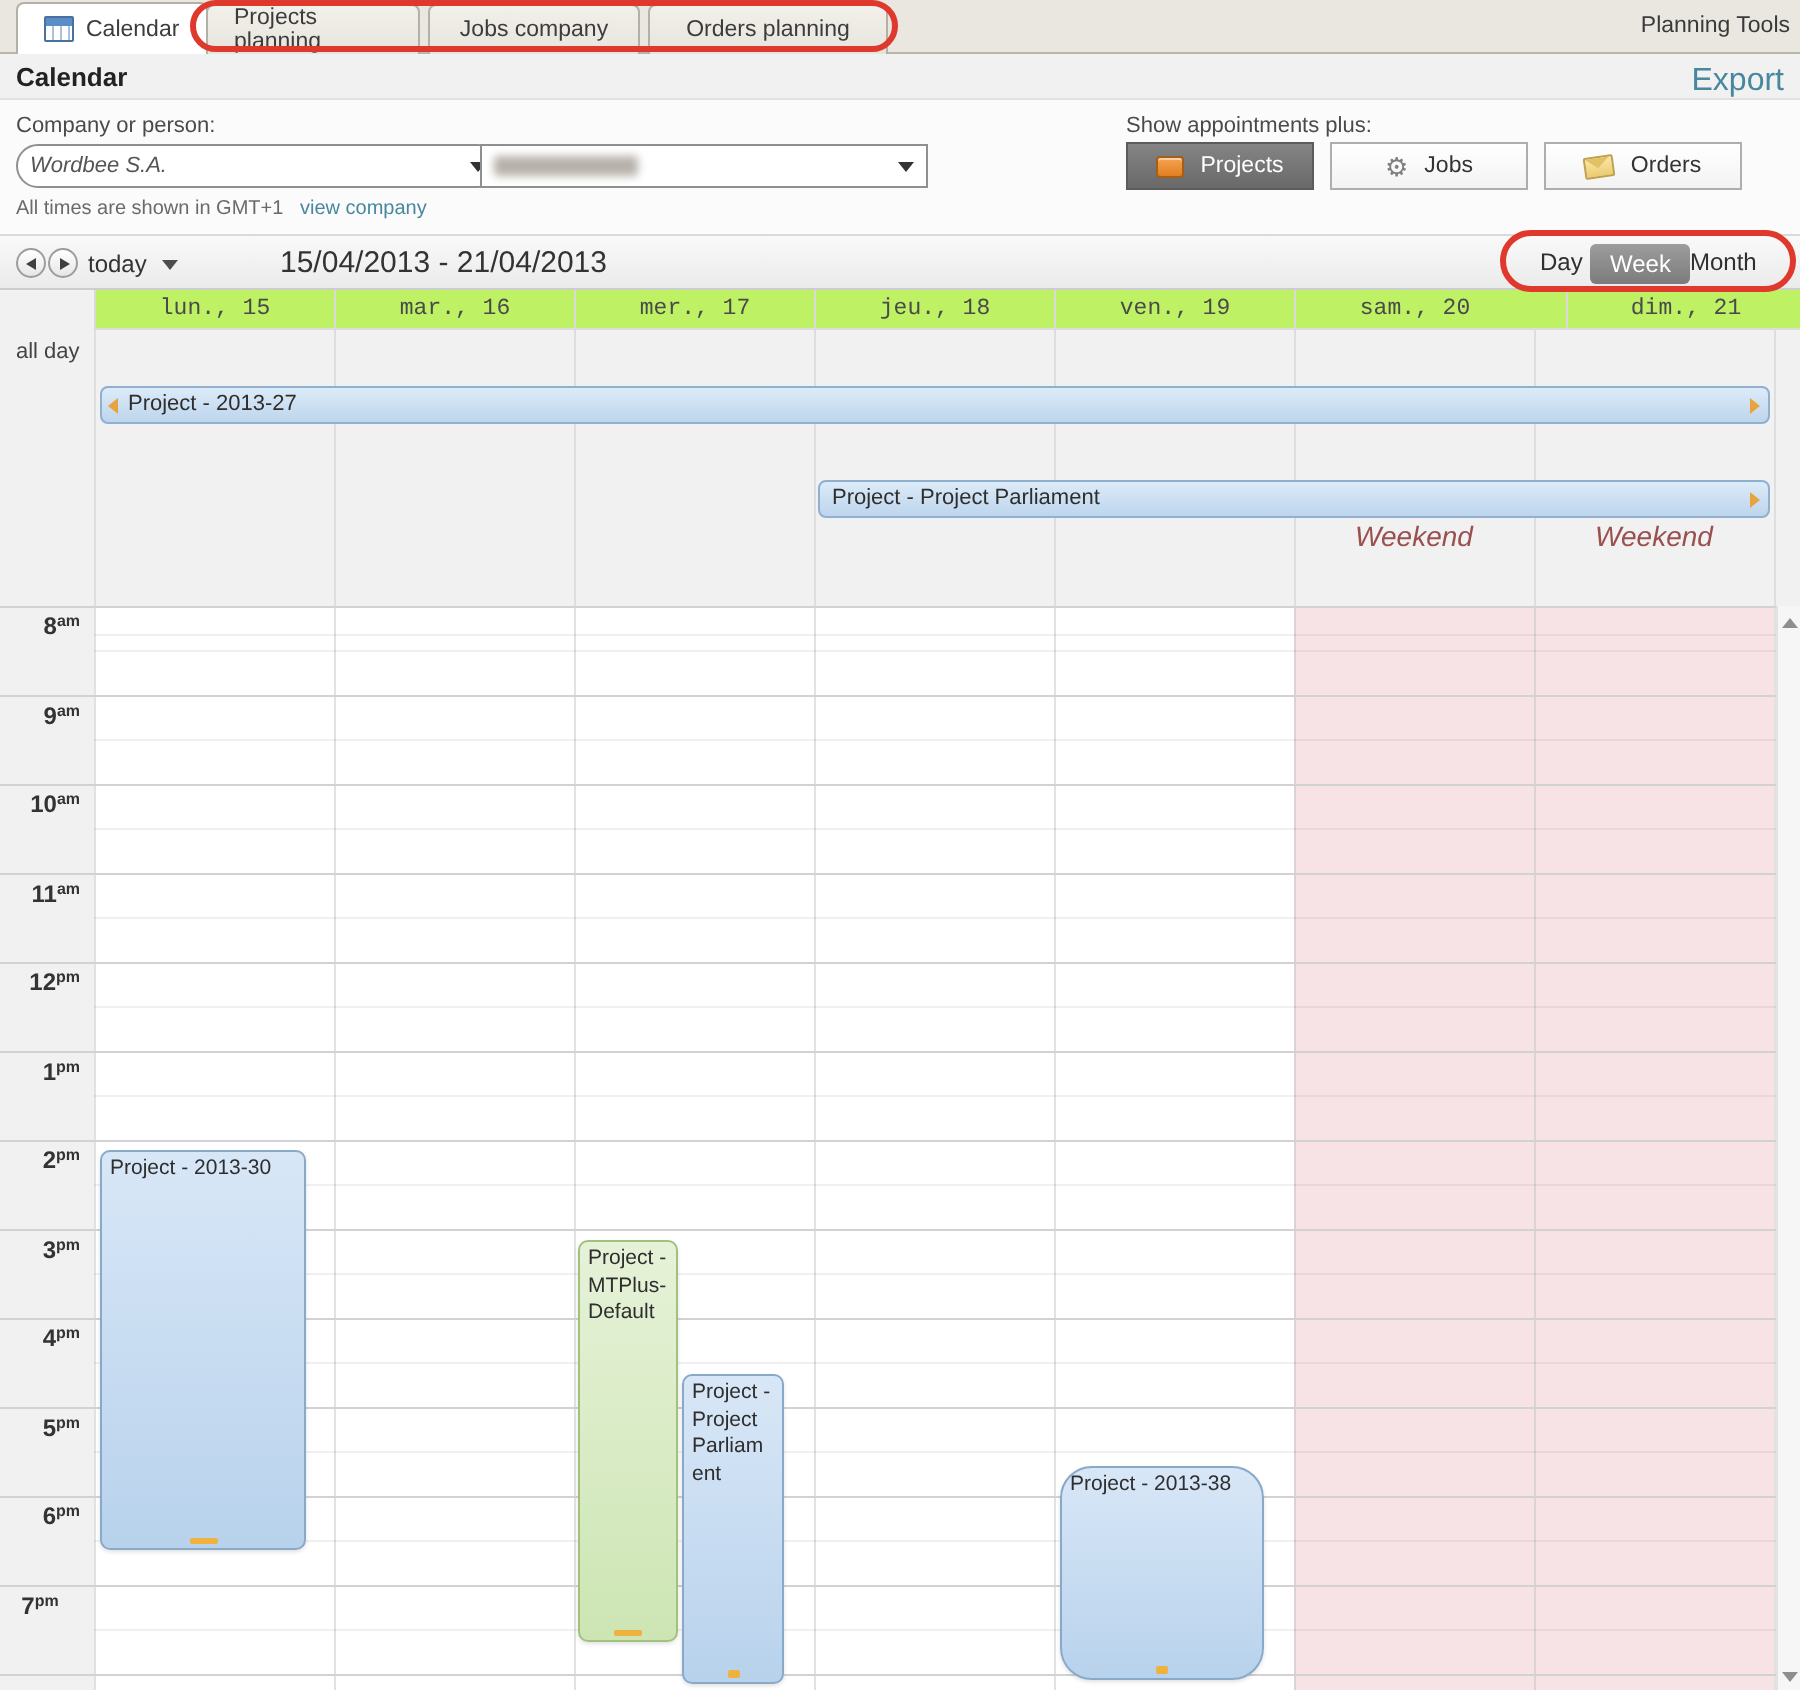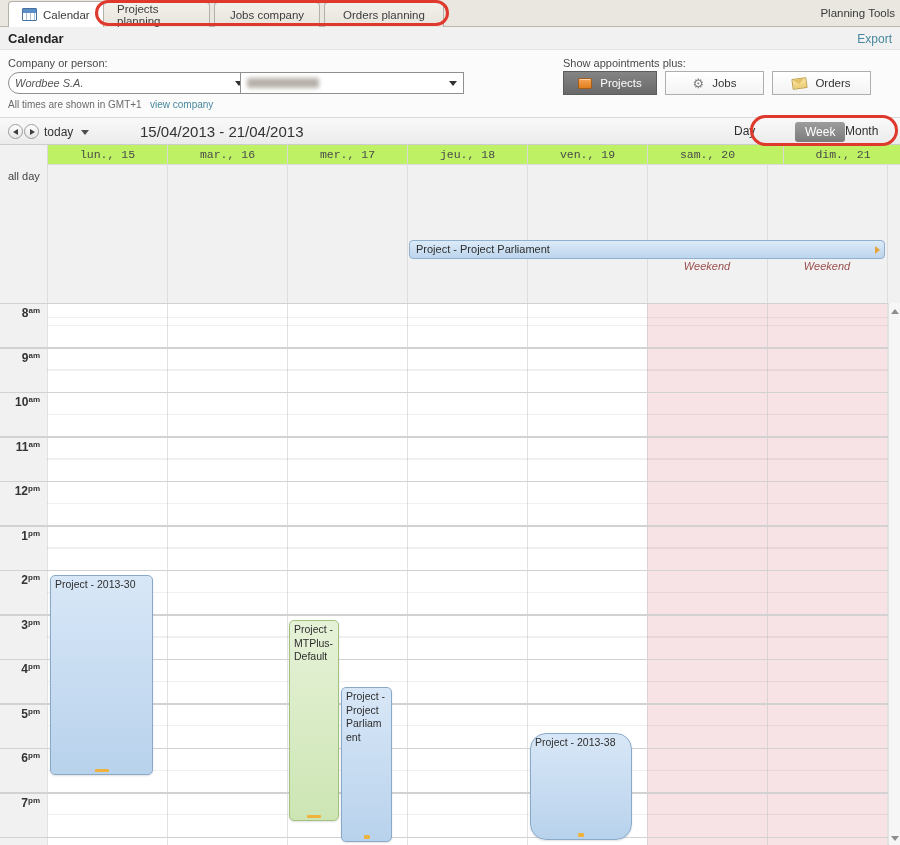--- a/index.html
+++ b/index.html
@@ -14,21 +14,21 @@
   .tab.active { background:#fff; top:1px; height:26px; z-index:2; }
   .cal-ico { width:15px; height:13px; border:1px solid #49719f; background:
       linear-gradient(to bottom, #5b8ec7 0 4px, rgba(0,0,0,0) 4px),
       repeating-linear-gradient(to right, #fff 0 3px, #a9c2dd 3px 4px);
       border-radius:1px; }
   .planning-tools { position:absolute; right:5px; top:7px; font-size:11.5px; color:#3a3a3a; }
 
   
   .pageheader { position:absolute; left:0; top:27px; width:900px; height:23px; background:#f1f1f1; border-bottom:1px solid #e2e2e2; }
   .page-title { position:absolute; left:8px; top:4px; font-size:13px; font-weight:bold; color:#222; }
-  .export-link { position:absolute; right:8px; top:5px; font-size:12px; color:#47889e; cursor:pointer; }
+  .export-link { position:absolute; right:8px; top:5px; font-size:16px; color:#47889e; cursor:pointer; }
 
   
   .filterbar { position:absolute; left:0; top:50px; width:900px; height:67px; background:#fbfbfb; }
   .flabel { position:absolute; font-size:11px; color:#4a4a4a; }
   .select { position:absolute; top:22px; height:22px; background:#fff; border:1px solid #8f8f8f; display:flex; align-items:center; cursor:pointer; }
   .select .val { flex:1; font-size:11px; font-style:italic; color:#555; padding:0 6px; white-space:nowrap; overflow:hidden; }
   .caret-down { width:0; height:0; border-left:4px solid transparent; border-right:4px solid transparent; border-top:5px solid #333; margin-right:6px; }
   .redacted { width:72px; height:10px; margin-left:6px; background:#b7b1aa; border-radius:2px; filter:blur(2px); }
   .tznote { position:absolute; left:8px; top:49px; font-size:10px; color:#6a6a6a; }
   .viewco { position:absolute; left:118px; top:49px; font-size:10px; color:#47889e; cursor:pointer; }
@@ -71,21 +71,21 @@
   
   .allday { position:absolute; left:0; top:165px; width:900px; height:138px; background:#f1f1f1; }
   .allday .vlines { position:absolute; left:47px; top:0; width:841px; height:100%;
              background:repeating-linear-gradient(to right, #dedede 0 1px, rgba(0,0,0,0) 1px 120px); }
   .allday-label { position:absolute; left:8px; top:5px; font-size:11px; color:#444; }
   .abar { position:absolute; height:19px; line-height:17px; font-size:11px; color:#2e2e2e; white-space:nowrap; overflow:hidden;
           background:linear-gradient(#dcebf8,#bdd5ed); border:1px solid #8fb0cf; border-radius:4px; padding:0 16px 0 13px; cursor:pointer; }
   .abar.noleft { padding-left:6px; }
   .cont-l { position:absolute; left:3px; top:5px; width:0; height:0; border-top:4px solid transparent; border-bottom:4px solid transparent; border-right:5px solid #e8a43c; }
   .cont-r { position:absolute; right:4px; top:5px; width:0; height:0; border-top:4px solid transparent; border-bottom:4px solid transparent; border-left:5px solid #e8a43c; }
-  .weekend-lbl { position:absolute; top:95px; width:120px; text-align:center; font-size:11px; font-style:italic; color:#9a504e; }
+  .weekend-lbl { position:absolute; top:95px; width:120px; text-align:center; font-size:14px; font-style:italic; color:#9a504e; }
 
   
   .grid { position:absolute; left:0; top:303px; width:900px; height:542px; background:#fff; cursor:pointer; }
   .g-gutter  { position:absolute; left:0; top:0; width:47px; height:100%; background:#f1f1f1; }
   .g-weekend { position:absolute; left:647px; top:0; width:240px; height:100%; background:#f7e3e5; }
   .g-vlines  { position:absolute; left:47px; top:0; width:841px; height:100%;
                background:repeating-linear-gradient(to right, rgba(190,190,190,.45) 0 1px, rgba(0,0,0,0) 1px 120px); }
   .g-half    { position:absolute; left:47px; top:0; width:841px; height:100%;
                background:repeating-linear-gradient(to bottom, rgba(0,0,0,.06) 0 1px, rgba(0,0,0,0) 1px 44.5px); background-position:0 22px; }
   .g-hlines  { position:absolute; left:0; top:0; width:100%; height:100%;
@@ -169,21 +169,21 @@
   </div>
   <div class="navcircle" style="left:24px;">
     <span class="tri-right"></span>
   </div>
   <div class="today-btn">
     <span>today</span>
     <span class="today-caret"></span>
   </div>
   <div class="daterange">15/04/2013 - 21/04/2013</div>
 
-  <div class="viewbtn" style="left:734px;">Day</div>
+  <div class="viewbtn" style="left:770px;">Day</div>
   <div class="viewbtn active" style="left:795px;">Week</div>
   <div class="viewbtn" style="left:845px;">Month</div>
 </div>
 
 <div class="anno anno-tabs"></div>
 <div class="anno anno-views"></div>
 
 <div class="dayheader">
   <div class="dh-gutter"></div>
   <div class="daycell" style="left:47px;">lun., 15</div>
@@ -192,20 +192,25 @@
   <div class="daycell" style="left:407px;">jeu., 18</div>
   <div class="daycell" style="left:527px;">ven., 19</div>
   <div class="daycell" style="left:647px;text-align:center;">sam., 20</div>
   <div class="daycell last" style="left:767px;margin-left:16px;">dim., 21</div>
 </div>
 
 <div class="allday">
   <div class="vlines"></div>
   <div class="allday-label">all day</div>
 
+  <div class="abar" style="left:50px; top:28px; width:835px;">
+    <span class="cont-l"></span>
+    <span>Project - 2013-27</span>
+    <span class="cont-r"></span>
+  </div>
   <div class="abar noleft" style="left:409px; top:75px; width:476px;">
     <span>Project - Project Parliament</span>
     <span class="cont-r"></span>
   </div>
 
   <div class="weekend-lbl" style="left:647px;">Weekend</div>
   <div class="weekend-lbl" style="left:767px;">Weekend</div>
 </div>
 
 <div class="grid">
@@ -219,21 +224,21 @@
   <div class="hourlbl" style="top:48px;"><span>9</span><span class="sfx">am</span></div>
   <div class="hourlbl" style="top:92px;"><span>10</span><span class="sfx">am</span></div>
   <div class="hourlbl" style="top:137px;"><span>11</span><span class="sfx">am</span></div>
   <div class="hourlbl" style="top:181px;"><span>12</span><span class="sfx">pm</span></div>
   <div class="hourlbl" style="top:226px;"><span>1</span><span class="sfx">pm</span></div>
   <div class="hourlbl" style="top:270px;"><span>2</span><span class="sfx">pm</span></div>
   <div class="hourlbl" style="top:315px;"><span>3</span><span class="sfx">pm</span></div>
   <div class="hourlbl" style="top:359px;"><span>4</span><span class="sfx">pm</span></div>
   <div class="hourlbl" style="top:404px;"><span>5</span><span class="sfx">pm</span></div>
   <div class="hourlbl" style="top:448px;"><span>6</span><span class="sfx">pm</span></div>
-  <div class="hourlbl" style="top:493px;"><span>7</span><span class="sfx">pm</span></div>
+  <div class="hourlbl" style="top:493px;text-align:center;"><span>7</span><span class="sfx">pm</span></div>
 
   <div class="event blue" style="left:50px;  top:272px; width:103px; height:200px;">
     <span>Project - 2013-30</span>
     <span class="handle"></span>
   </div>
   <div class="event green" style="left:289px; top:317px; width:50px; height:201px;">
     <span>Project - MTPlus-Default</span>
     <span class="handle"></span>
   </div>
   <div class="event blue" style="left:341px; top:384px; width:51px; height:155px;">

